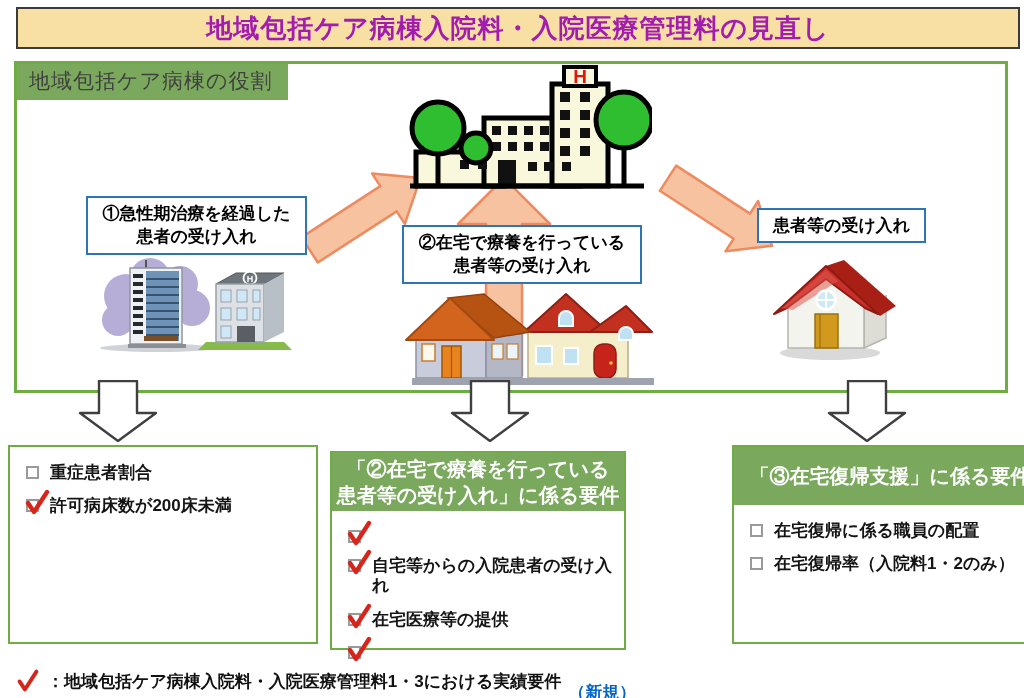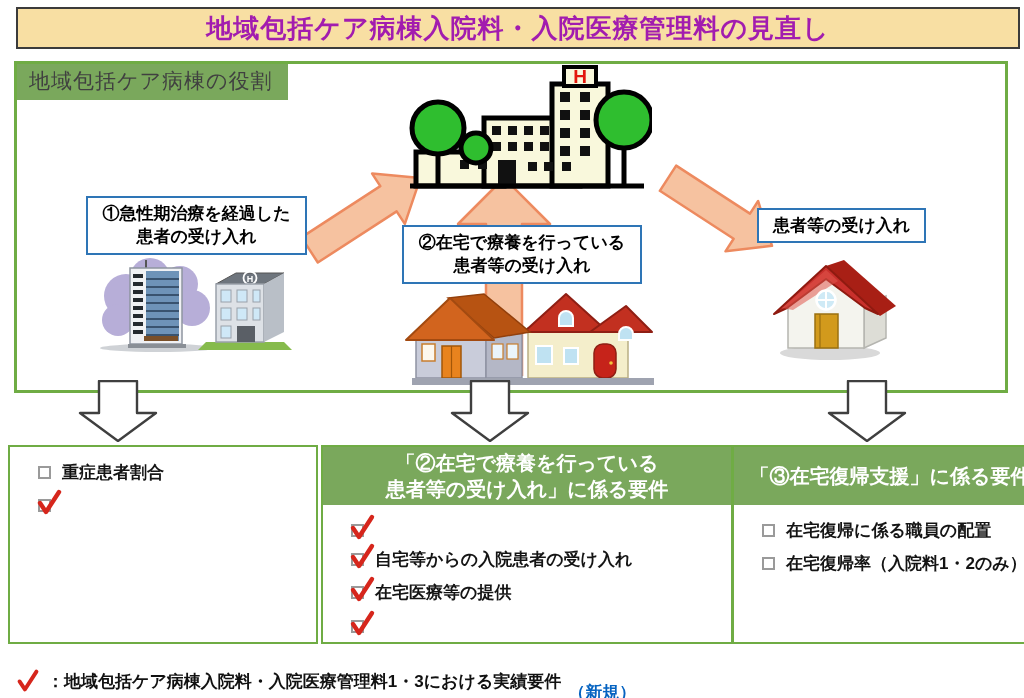--- a/index.html
+++ b/index.html
@@ -40,28 +40,28 @@
 
   
   .down-arrow { position:absolute; top:380px; width:80px; height:62px; z-index:5; }
 
   
   .req-box {
     position:absolute; top:445px; height:199px;
     border:2px solid #6FAC44; background:#fff;
   }
   .req-box-0 { left:8px;   width:310px; }
-  .req-box-1 { left:321px; width:412px; }
+  .req-box-1 { left:330px; width:296px;margin-top:6px; }
   .req-box-2 { left:700px; width:316px;margin-left:32px; }
   .req-header {
     height:58px; background:#7AA85C; color:#fff;
     display:flex; align-items:center; justify-content:center; text-align:center;
     font-size:20px; font-weight:bold; white-space:pre-line; line-height:1.32;
   }
-  .req-body { padding:16px 8px 0 28px; }
+  .req-body { padding:16px 8px 0 16px; }
   .req-item { display:flex; align-items:flex-start; gap:11px; margin-bottom:13px; }
   .req-label { font-size:17px; font-weight:600; color:#141414; line-height:1.2; }
   .cbox {
     position:relative; display:inline-block; flex:none;
     width:13px; height:13px; margin-top:3px;
     border:2px solid #9A9A9A; background:#fff;
   }
   .check { position:absolute; left:-4px; top:-12px; width:27px; height:27px; overflow:visible; }
   .check path, .fn-check path {
     fill:none; stroke:#D6261C; stroke-width:4.4;
@@ -253,20 +253,21 @@
           
         </span>
         <span class="req-label">重症患者割合</span>
       </div>
       <div class="req-item">
         <span class="cbox">
           <svg class="check" viewBox="0 0 27 27" style="visibility: visible;">
               <path d="M4 14 L10 23 L23 3"></path>
             </svg>
         </span>
+        <span class="req-label">許可病床数が200床未満</span>
       </div>
     </div>
   </div>
 
   <div class="req-box req-box-1">
     <div class="req-header">「②在宅で療養を行っている
 患者等の受け入れ」に係る要件</div>
     <div class="req-body">
       <div class="req-item">
         <span class="cbox">

